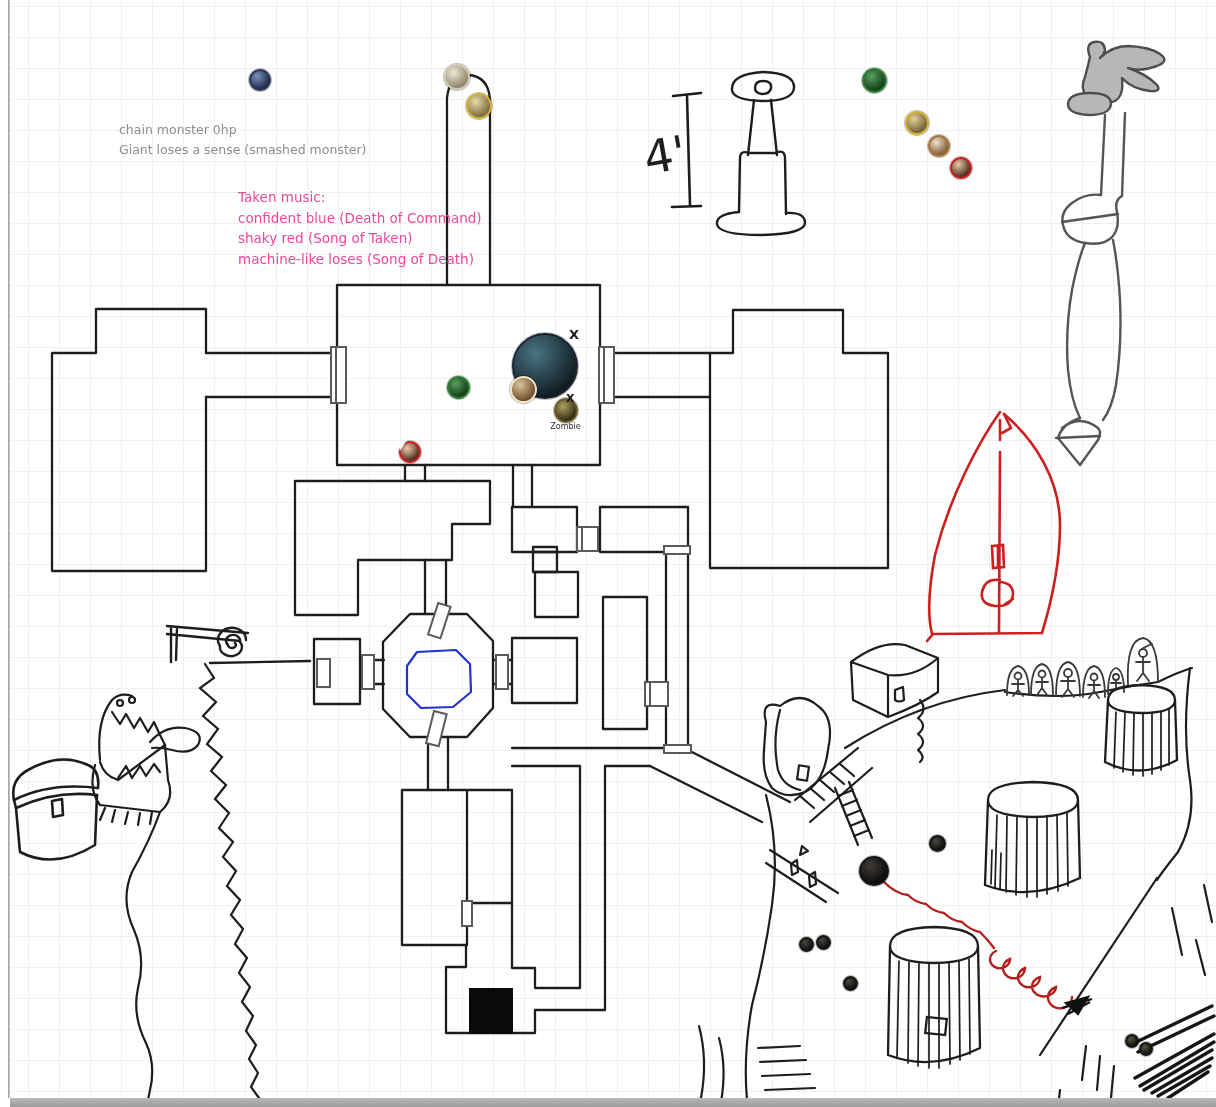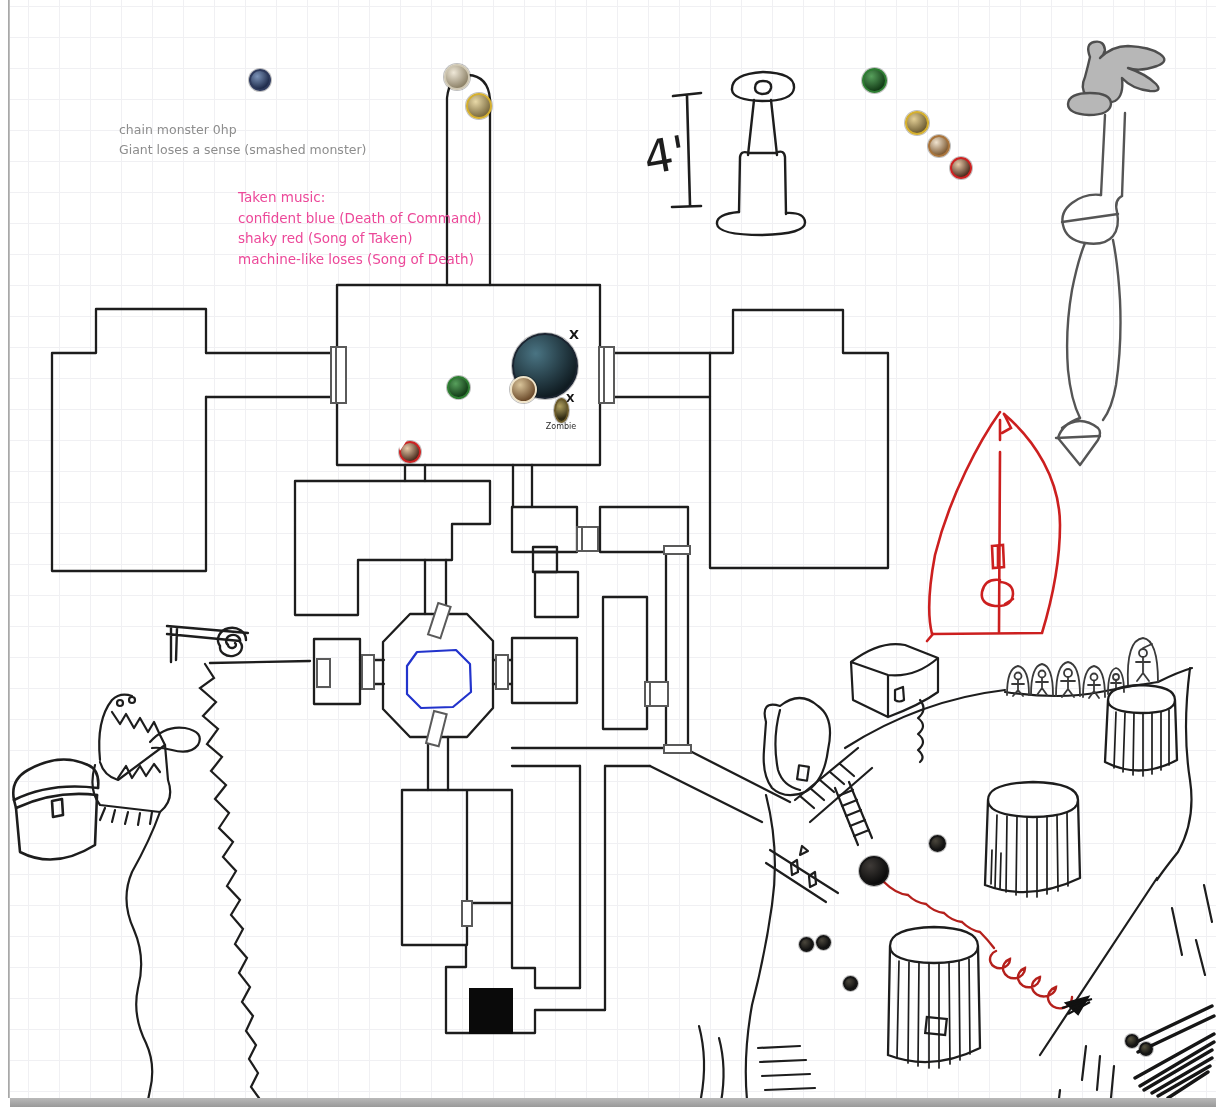--- a/index.html
+++ b/index.html
@@ -265,21 +265,21 @@
     <div class="token" style="left: 249px; top: 69px; width: 22px; height: 22px; border: 2px solid rgb(46, 58, 92); background: radial-gradient(circle at 35% 30%, rgb(124, 147, 184) 0%, rgb(29, 42, 74) 75%); pointer-events: auto;"></div>
     <div class="token" style="left: 444px; top: 64px; width: 26px; height: 26px; border: 2px solid rgb(207, 199, 178); background: radial-gradient(circle at 35% 30%, rgb(239, 232, 216) 0%, rgb(141, 130, 104) 75%); pointer-events: auto;"></div>
     <div class="token" style="left: 466px; top: 93px; width: 26px; height: 26px; border: 2px solid rgb(212, 175, 47); background: radial-gradient(circle at 35% 30%, rgb(232, 217, 168) 0%, rgb(122, 106, 63) 75%); pointer-events: auto;"></div>
     <div class="token" style="left: 861.5px; top: 67.5px; width: 25px; height: 25px; border: 2px solid rgb(46, 125, 50); background: radial-gradient(circle at 35% 30%, rgb(87, 160, 92) 0%, rgb(18, 58, 22) 75%); pointer-events: auto;"></div>
     <div class="token" style="left: 905px; top: 111px; width: 24px; height: 24px; border: 2px solid rgb(212, 175, 47); background: radial-gradient(circle at 35% 30%, rgb(227, 207, 150) 0%, rgb(109, 92, 50) 75%); pointer-events: auto;"></div>
     <div class="token" style="left: 928px; top: 135px; width: 22px; height: 22px; border: 2px solid rgb(168, 116, 60); background: radial-gradient(circle at 35% 30%, rgb(240, 227, 207) 0%, rgb(125, 90, 51) 75%); pointer-events: auto;"></div>
     <div class="token" style="left: 950px; top: 157px; width: 22px; height: 22px; border: 2px solid rgb(204, 34, 34); background: radial-gradient(circle at 35% 30%, rgb(232, 201, 168) 0%, rgb(74, 43, 28) 75%); pointer-events: auto;"></div>
     <div class="token" style="left: 512px; top: 333px; width: 66px; height: 66px; border: 2px solid rgb(27, 36, 48); background: radial-gradient(circle at 35% 30%, rgb(74, 116, 131) 0%, rgb(16, 28, 34) 75%); pointer-events: auto;"></div>
     <div class="token" style="left: 446.5px; top: 375.5px; width: 23px; height: 23px; border: 2px solid rgb(46, 125, 50); background: radial-gradient(circle at 35% 30%, rgb(87, 160, 92) 0%, rgb(18, 58, 22) 75%); pointer-events: auto;"></div>
     <div class="token" style="left: 509.5px; top: 375.5px; width: 27px; height: 27px; border: 2px solid rgb(239, 227, 200); background: radial-gradient(circle at 35% 30%, rgb(217, 196, 154) 0%, rgb(107, 74, 42) 75%); pointer-events: auto;"></div>
-    <div class="token" style="left: 553.5px; top: 397.5px; width: 15px; height: 25px; border: 2px solid rgb(107, 90, 42); background: radial-gradient(circle at 35% 30%, rgb(176, 160, 96) 0%, rgb(47, 42, 18) 75%); pointer-events: auto;">
+    <div class="token" style="left: 553.5px; top: 397.5px; width: 24px; height: 25px; border: 2px solid rgb(107, 90, 42); background: radial-gradient(circle at 35% 30%, rgb(176, 160, 96) 0%, rgb(47, 42, 18) 75%); pointer-events: auto;">
       <div class="token-label">Zombie</div>
     </div>
     <div class="token" style="left: 399px; top: 441px; width: 22px; height: 22px; border: 2px solid rgb(204, 34, 34); background: radial-gradient(circle at 35% 30%, rgb(232, 201, 168) 0%, rgb(74, 43, 28) 75%); pointer-events: auto;">
       <span class="notch"></span>
     </div>
     <div class="token" style="left: 859px; top: 856px; width: 30px; height: 30px; border: 2px solid rgb(21, 21, 21); background: radial-gradient(circle at 35% 30%, rgb(63, 59, 56) 0%, rgb(10, 10, 10) 75%); pointer-events: auto;"></div>
     <div class="token" style="left: 928.5px; top: 834.5px; width: 17px; height: 17px; border: 2px solid rgb(21, 21, 21); background: radial-gradient(circle at 35% 30%, rgb(74, 70, 60) 0%, rgb(16, 16, 16) 75%); pointer-events: auto;"></div>
     <div class="token" style="left: 798.5px; top: 936.5px; width: 15px; height: 15px; border: 2px solid rgb(21, 21, 21); background: radial-gradient(circle at 35% 30%, rgb(74, 70, 60) 0%, rgb(16, 16, 16) 75%); pointer-events: auto;"></div>
     <div class="token" style="left: 815.5px; top: 934.5px; width: 15px; height: 15px; border: 2px solid rgb(21, 21, 21); background: radial-gradient(circle at 35% 30%, rgb(74, 70, 60) 0%, rgb(16, 16, 16) 75%); pointer-events: auto;"></div>
     <div class="token" style="left: 842.5px; top: 975.5px; width: 15px; height: 15px; border: 2px solid rgb(21, 21, 21); background: radial-gradient(circle at 35% 30%, rgb(74, 70, 60) 0%, rgb(16, 16, 16) 75%); pointer-events: auto;"></div>

